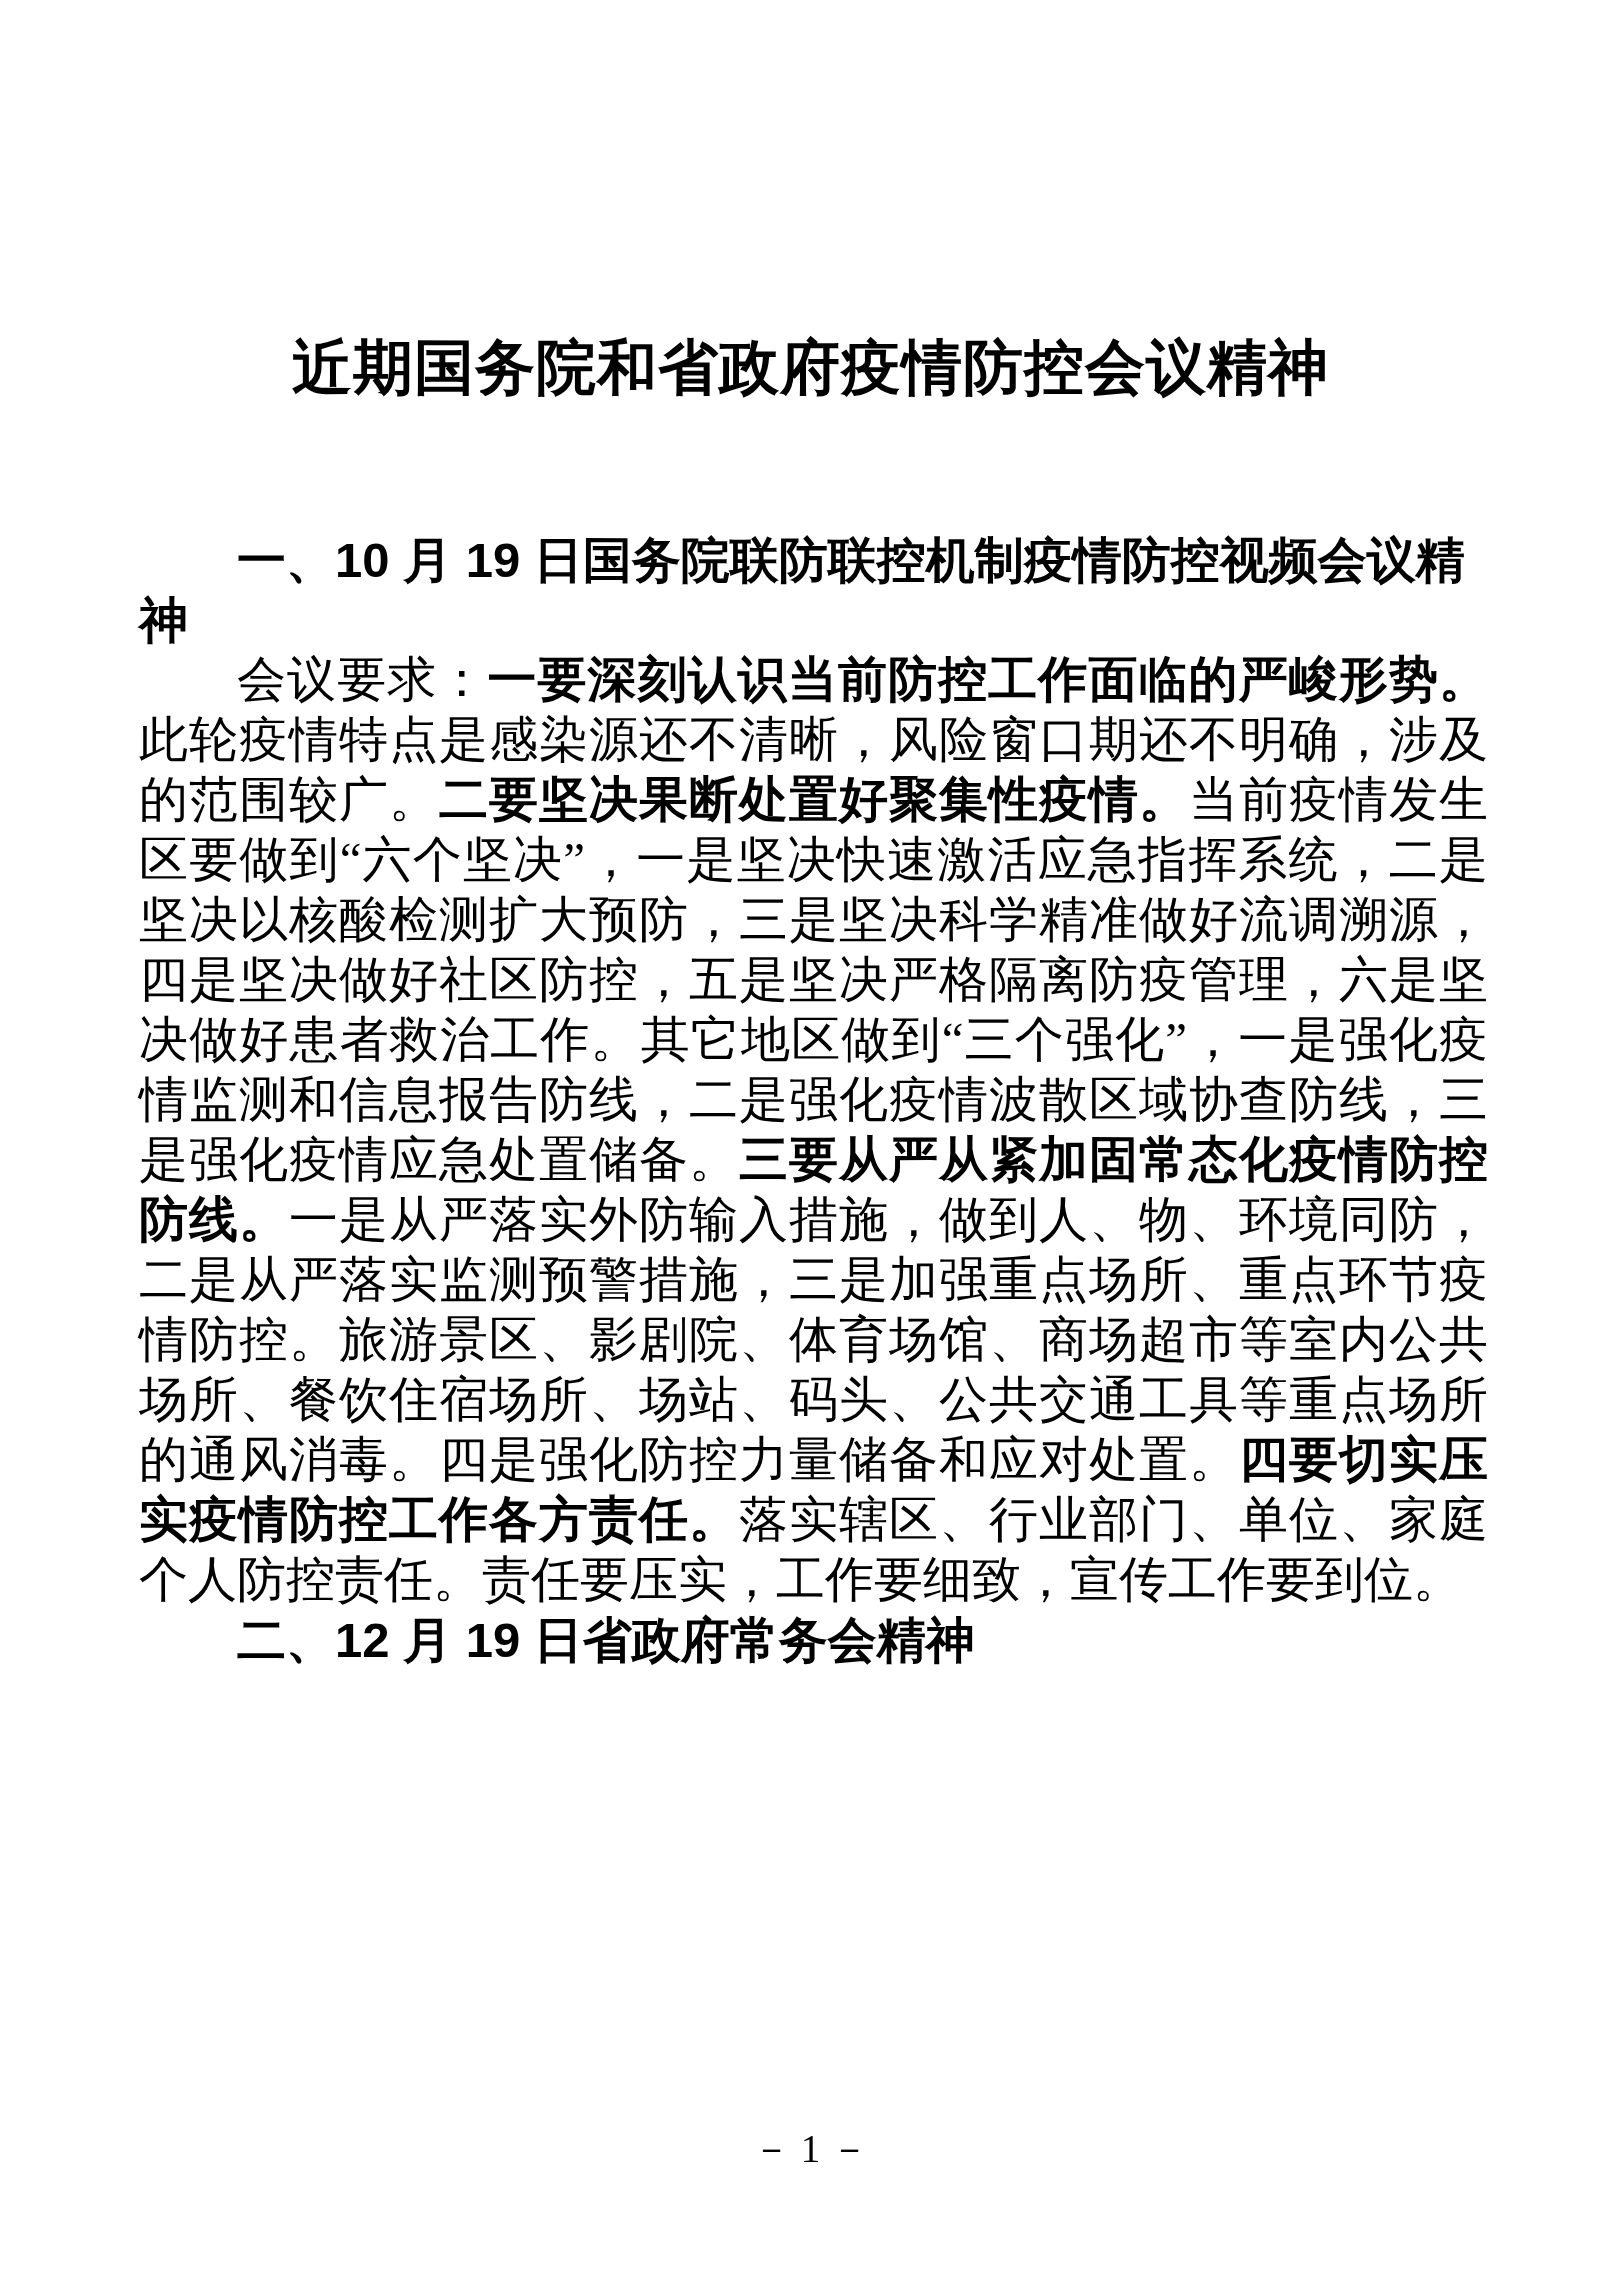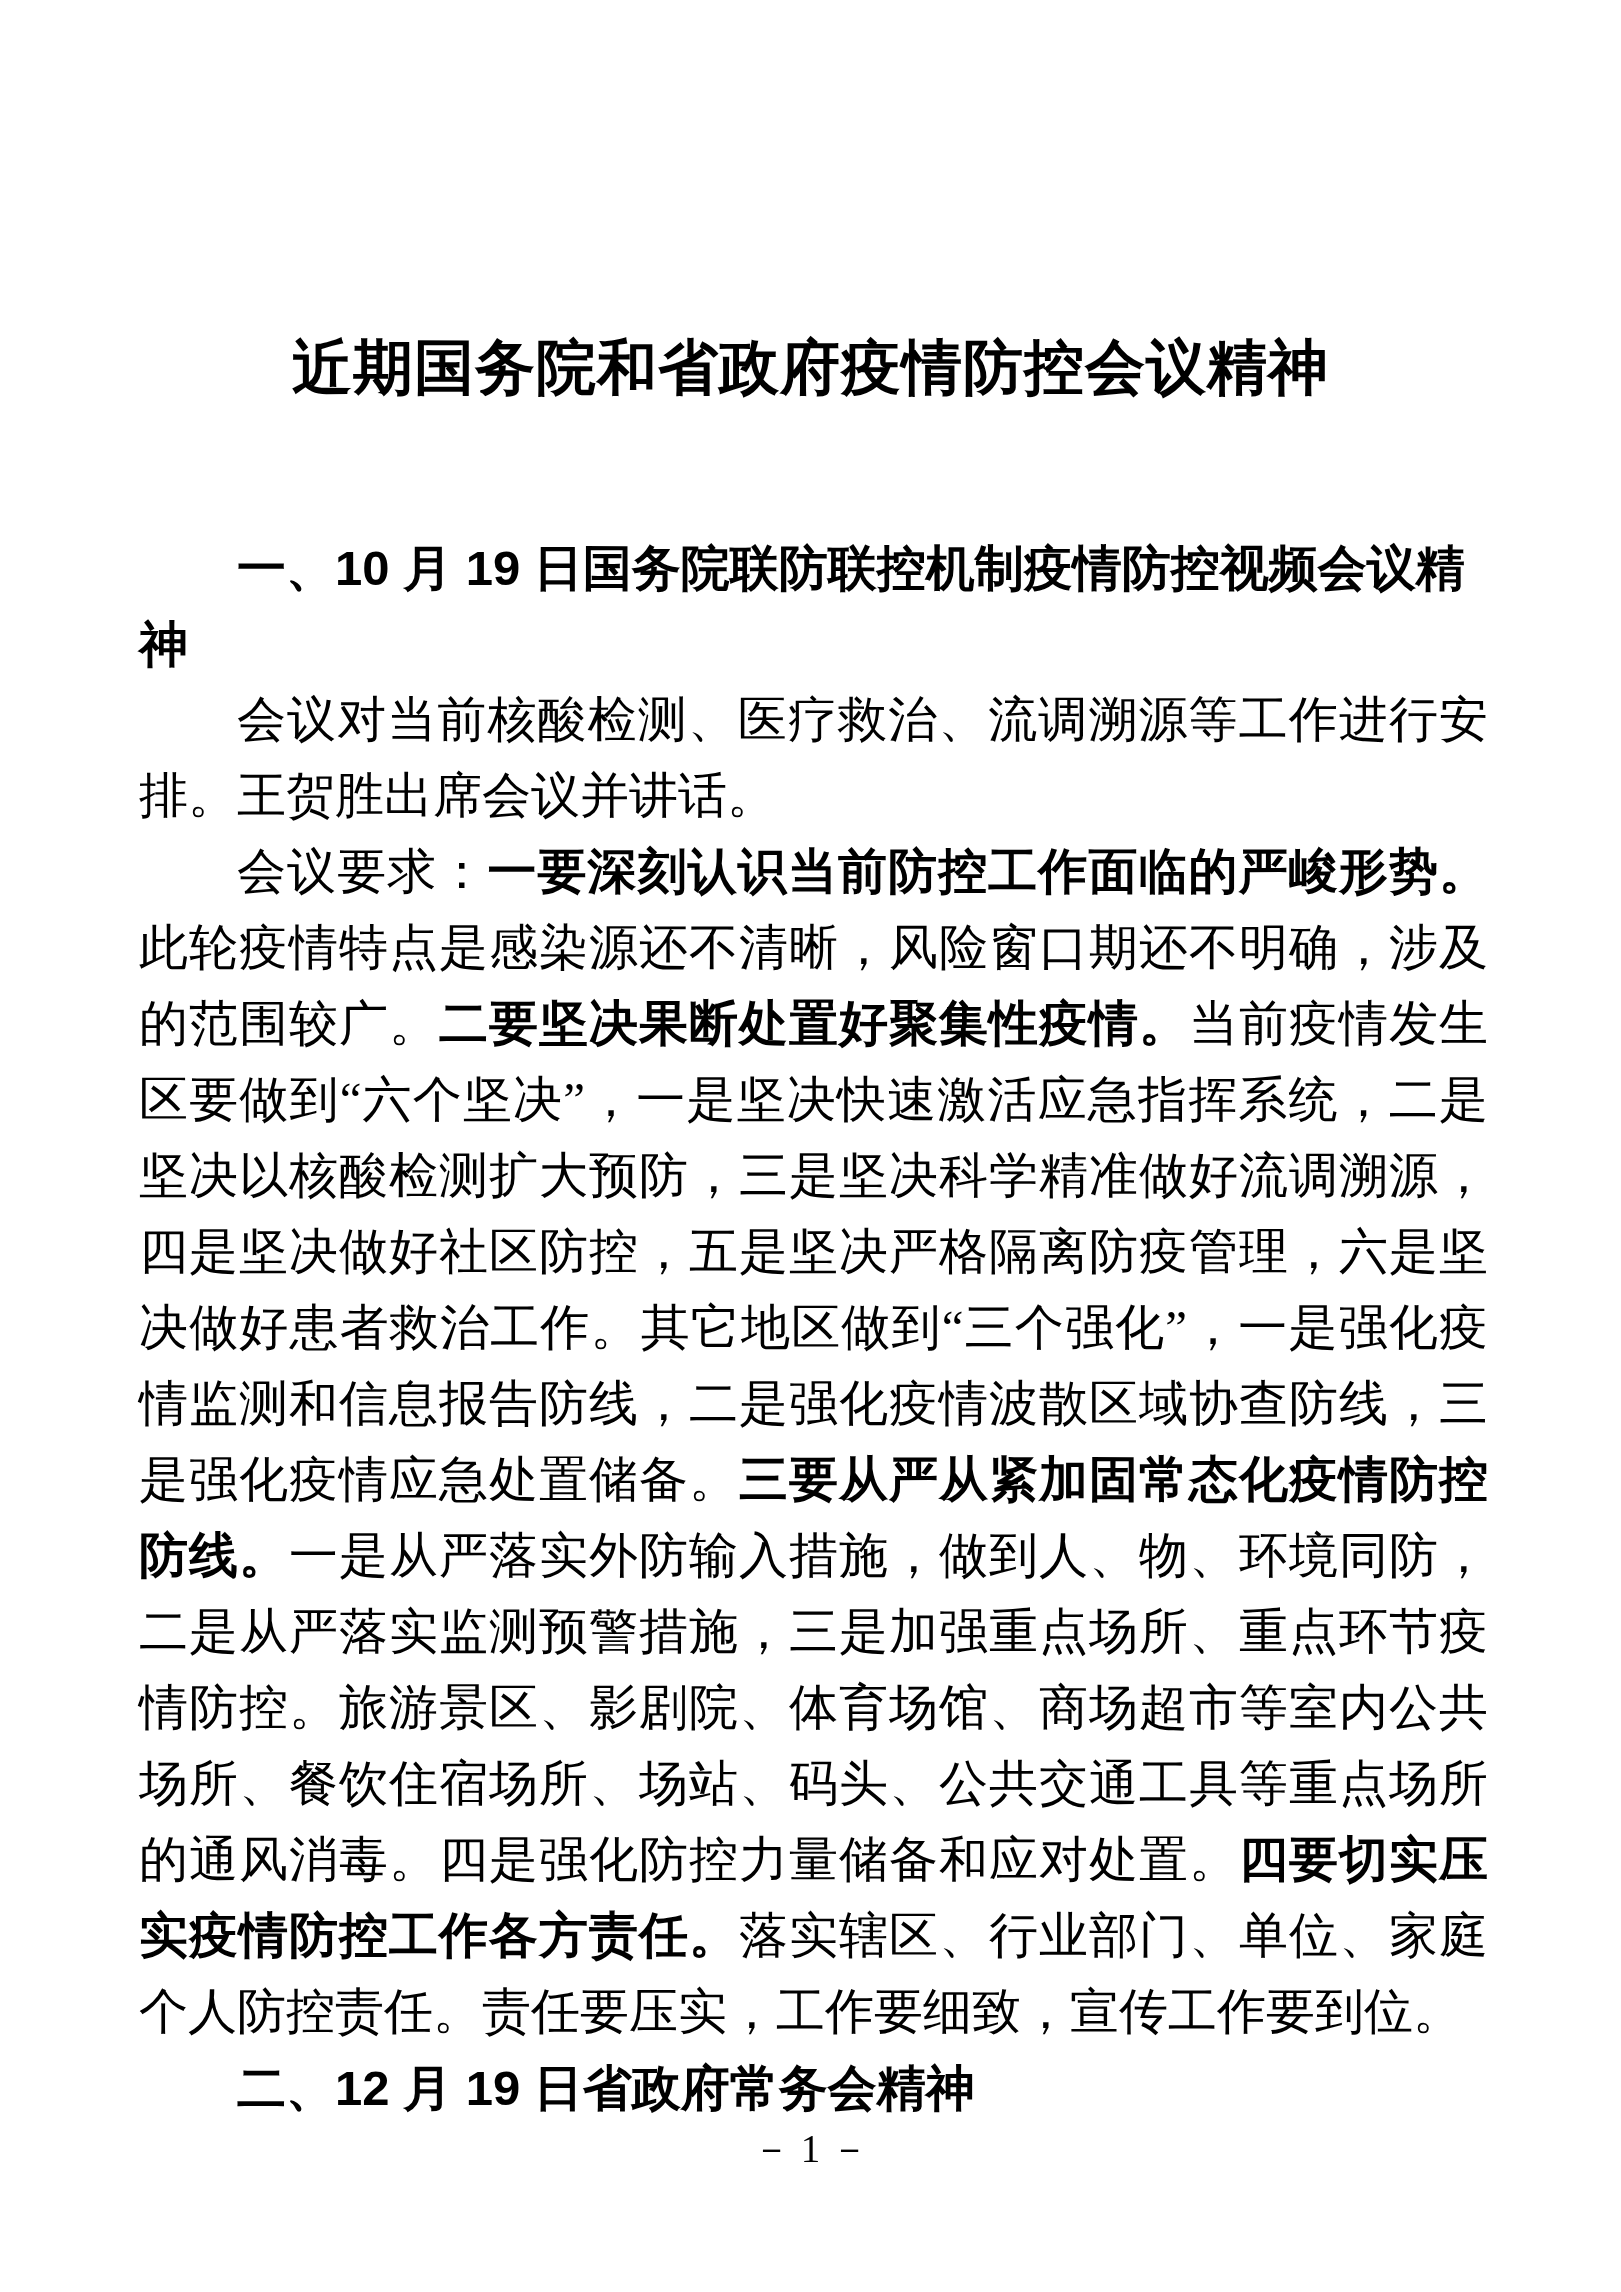--- a/index.html
+++ b/index.html
@@ -28,21 +28,21 @@
     font-weight: 700;
     letter-spacing: 1px;
     font-family: "Liberation Serif", "DejaVu Serif", serif;
   }
   .doc-body {
     position: absolute;
     top: 530px;
     left: 139px;
     width: 1349px;
     font-size: 49px;
-    line-height: 76px;
+    line-height: 60px;
     text-align: justify;
     font-family: "Liberation Serif", "DejaVu Serif", serif;
   }
   .para {
     margin: 0;
     padding: 0;
     text-indent: 2em;
   }
   .para-heading {
     font-weight: 700;
@@ -63,21 +63,20 @@
   }
 </style>
 </head>
 <body>
 
 <div class="page">
   <h1 class="doc-title">近期国务院和省政府疫情防控会议精神</h1>
 
   <div class="doc-body">
       <p class="para para-heading"><span class="run run-bold">一、10 月 19 日国务院联防联控机制疫情防控视频会议精神</span></p>
-      <p class="para para-body"><span class="run">会议对当前核酸检测、医疗救治、流调溯源等工作进行安排。王贺胜出席会议并讲话。</span></p>
       <p class="para para-body"><span class="run">会议要求：</span><span class="run run-bold">一要深刻认识当前防控工作面临的严峻形势。</span><span class="run">此轮疫情特点是感染源还不清晰，风险窗口期还不明确，涉及的范围较广。</span><span class="run run-bold">二要坚决果断处置好聚集性疫情。</span><span class="run">当前疫情发生区要做到“六个坚决”，一是坚决快速激活应急指挥系统，二是坚决以核酸检测扩大预防，三是坚决科学精准做好流调溯源，四是坚决做好社区防控，五是坚决严格隔离防疫管理，六是坚决做好患者救治工作。其它地区做到“三个强化”，一是强化疫情监测和信息报告防线，二是强化疫情波散区域协查防线，三是强化疫情应急处置储备。</span><span class="run run-bold">三要从严从紧加固常态化疫情防控防线。</span><span class="run">一是从严落实外防输入措施，做到人、物、环境同防，二是从严落实监测预警措施，三是加强重点场所、重点环节疫情防控。旅游景区、影剧院、体育场馆、商场超市等室内公共场所、餐饮住宿场所、场站、码头、公共交通工具等重点场所的通风消毒。四是强化防控力量储备和应对处置。</span><span class="run run-bold">四要切实压实疫情防控工作各方责任。</span><span class="run">落实辖区、行业部门、单位、家庭个人防控责任。责任要压实，工作要细致，宣传工作要到位。</span></p>
       <p class="para para-heading"><span class="run run-bold">二、12 月 19 日省政府常务会精神</span></p>
     </div>
 
   <div class="doc-footer">
     <span>－ 1 －</span>
   </div>
 </div>
 
 

